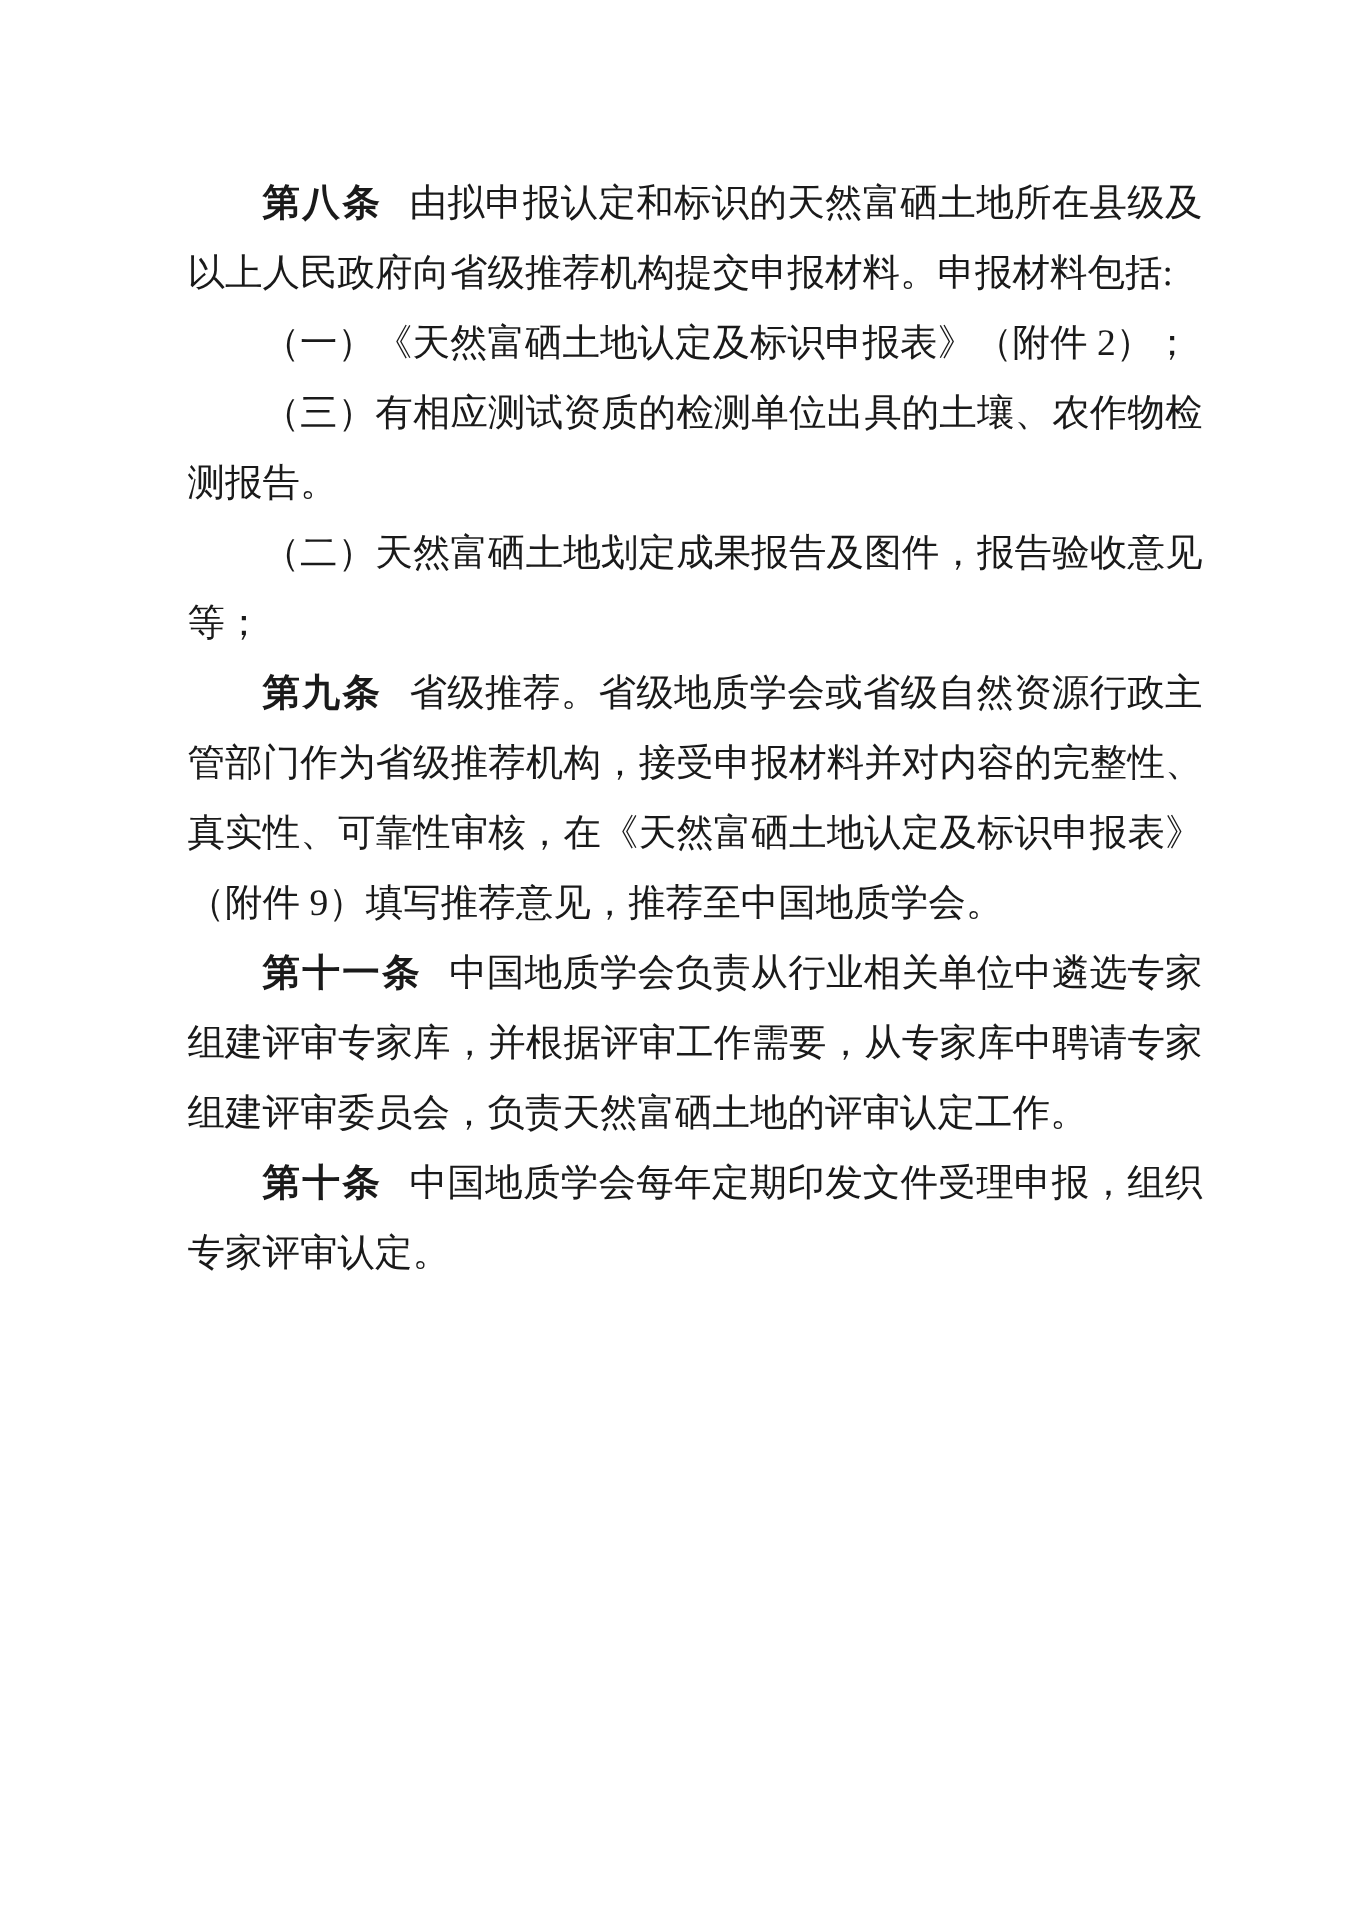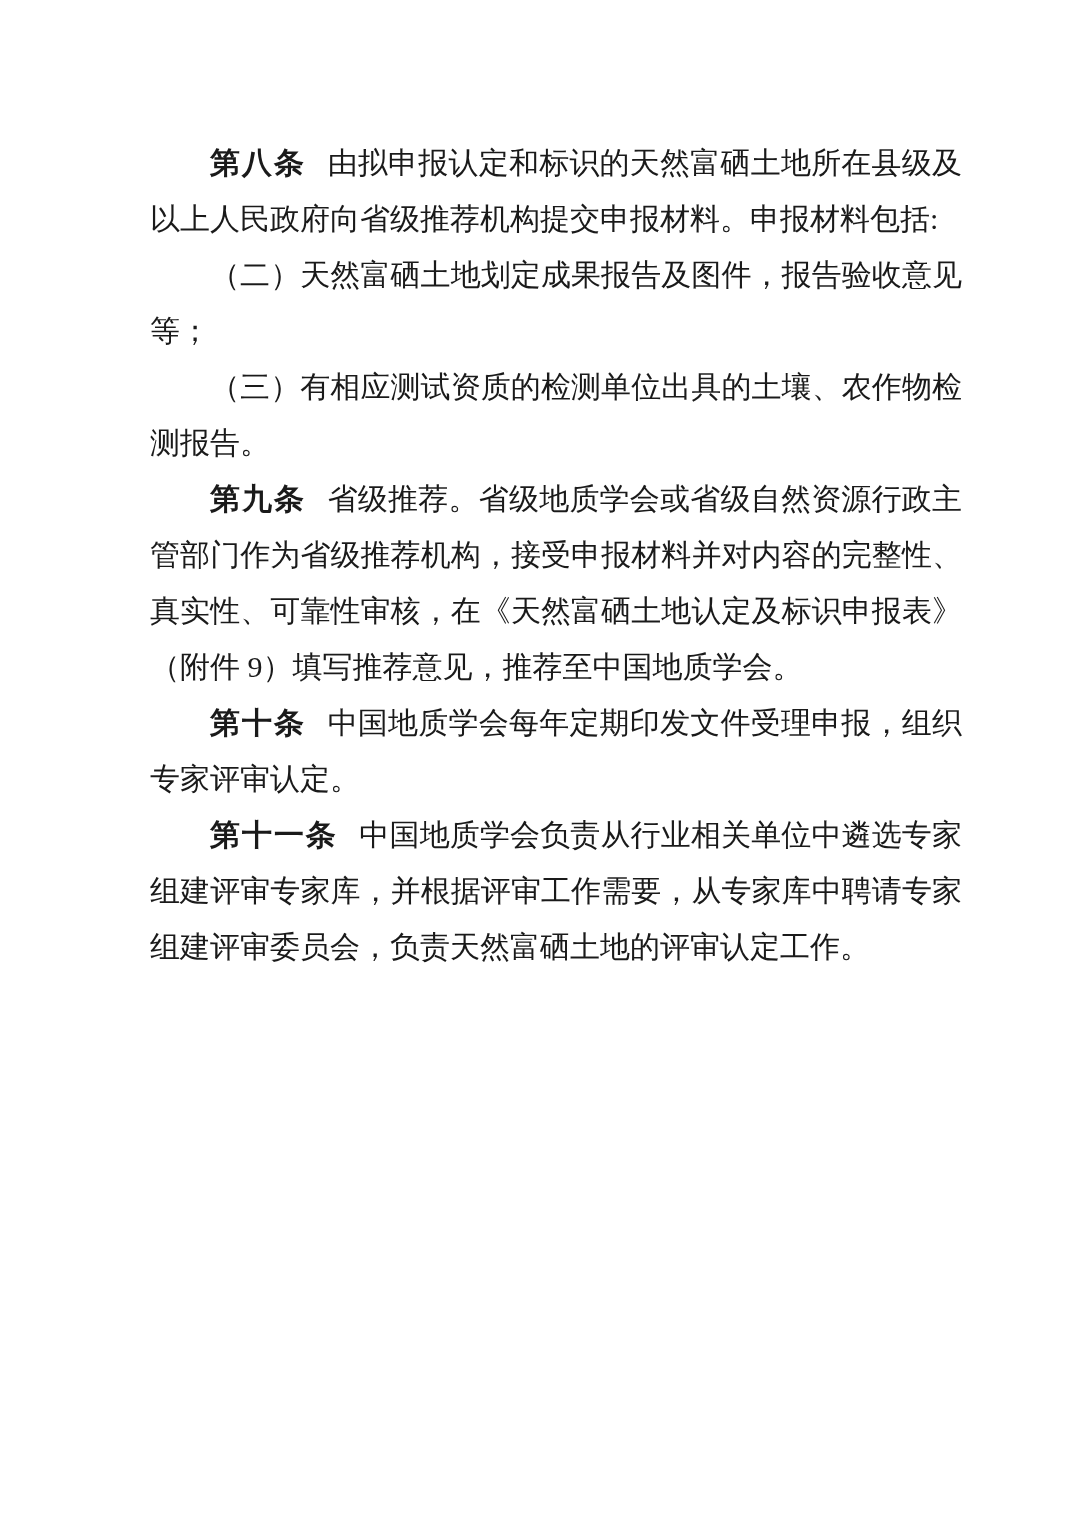--- a/index.html
+++ b/index.html
@@ -36,19 +36,20 @@
     margin-right: 0.72em;
     letter-spacing: 0.06em;
   }
 </style>
 </head>
 <body>
 
 <div class="page">
   <div class="doc-body" id="doc-body">
       <p class="para"><span class="lead">第八条</span><span>由拟申报认定和标识的天然富硒土地所在县级及以上人民政府向省级推荐机构提交申报材料。申报材料包括:</span></p>
+      <p class="para"><span>（一）《天然富硒土地认定及标识申报表》（附件 2）；</span></p>
+      <p class="para"><span>（三）有相应测试资质的检测单位出具的土壤、农作物检测报告。</span></p>
       <p class="para"><span>（二）天然富硒土地划定成果报告及图件，报告验收意见等；</span></p>
-      <p class="para"><span>（三）有相应测试资质的检测单位出具的土壤、农作物检测报告。</span></p>
       <p class="para"><span class="lead">第九条</span><span>省级推荐。省级地质学会或省级自然资源行政主管部门作为省级推荐机构，接受申报材料并对内容的完整性、真实性、可靠性审核，在《天然富硒土地认定及标识申报表》（附件 9）填写推荐意见，推荐至中国地质学会。</span></p>
+      <p class="para"><span class="lead">第十一条</span><span>中国地质学会负责从行业相关单位中遴选专家组建评审专家库，并根据评审工作需要，从专家库中聘请专家组建评审委员会，负责天然富硒土地的评审认定工作。</span></p>
       <p class="para"><span class="lead">第十条</span><span>中国地质学会每年定期印发文件受理申报，组织专家评审认定。</span></p>
-      <p class="para"><span class="lead">第十一条</span><span>中国地质学会负责从行业相关单位中遴选专家组建评审专家库，并根据评审工作需要，从专家库中聘请专家组建评审委员会，负责天然富硒土地的评审认定工作。</span></p>
     </div>
 </div>
 
 </body></html>

